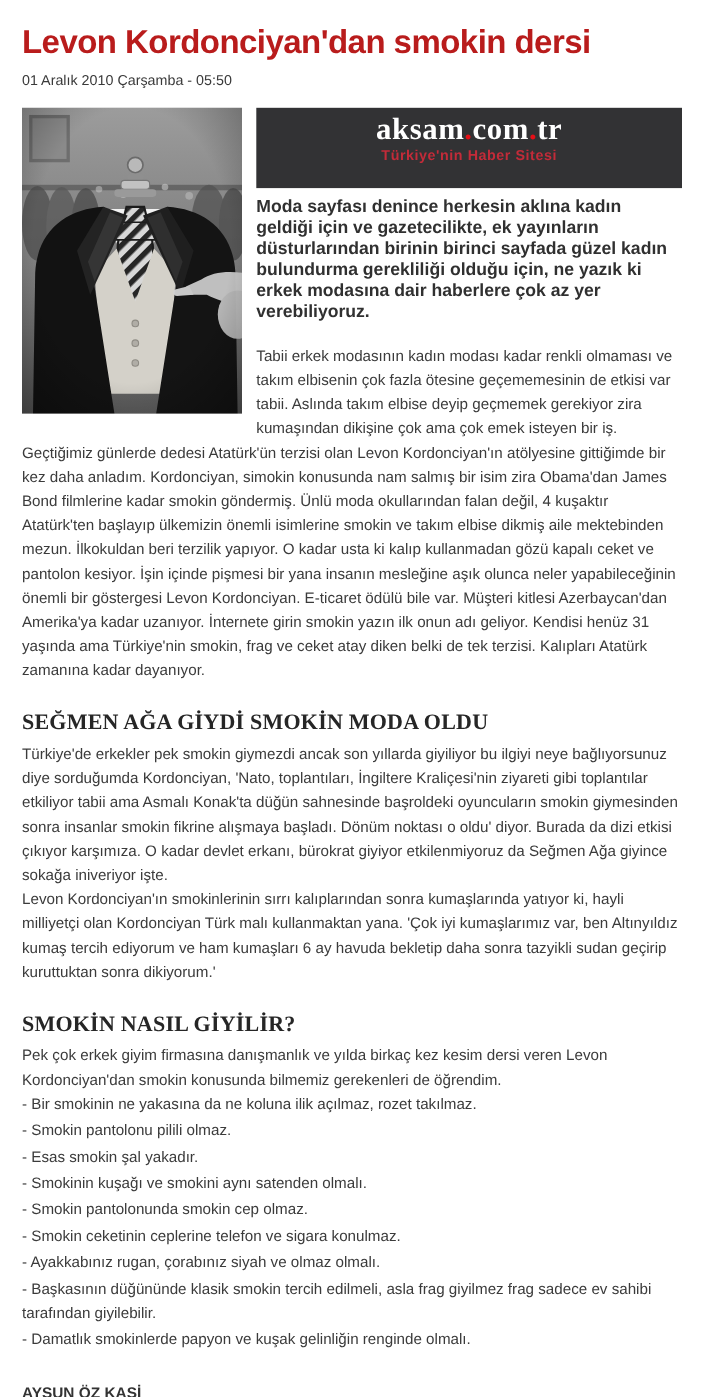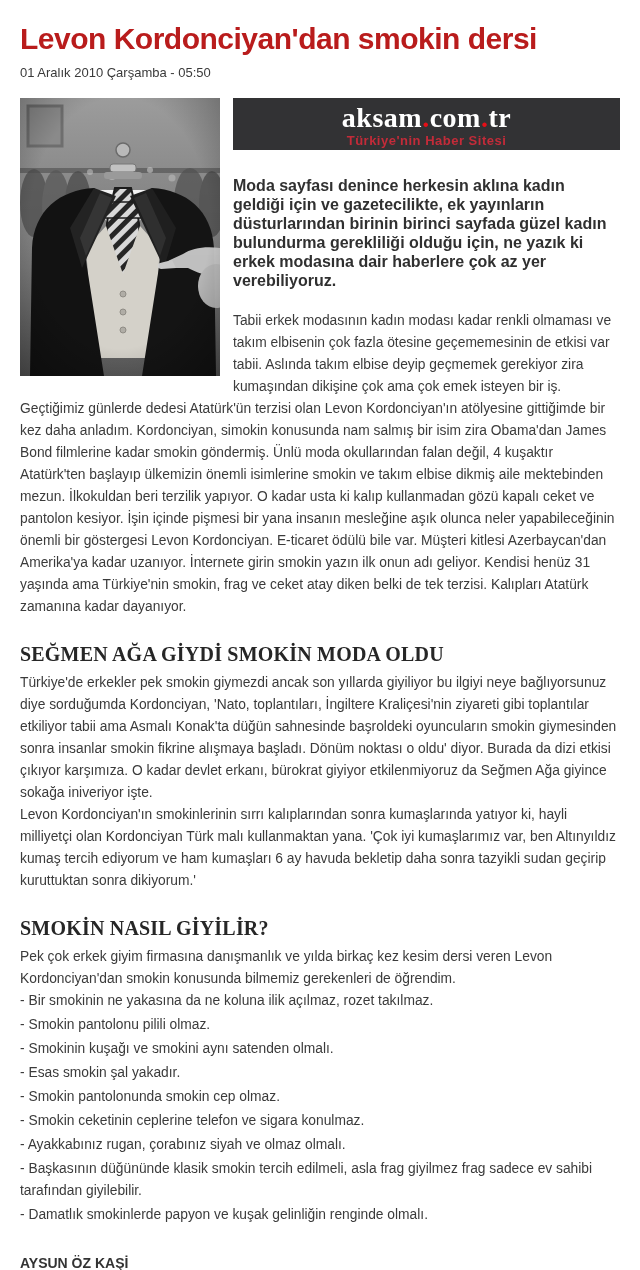--- a/index.html
+++ b/index.html
@@ -27,24 +27,24 @@
 
   .photo{
     float:left; width:200px; height:278px;
     margin:0 13px 8px 0;
     background:#777;
   }
   .photo svg{ display:block; }
 
   .logo-box{
     background:#323234;
-    height:52px;
+    height:73px;
     overflow:hidden;
     text-align:center;
-    margin-bottom:26px;
+    margin-bottom:8px;
   }
   .logo-main{
     font-family:"Liberation Serif", serif;
     font-weight:bold; font-size:28px; line-height:30px;
     color:#ffffff; margin-top:5px; letter-spacing:0.5px;
   }
   .logo-main .dot{ color:#e60f17; }
   .logo-tagline{
     font-size:13px; font-weight:bold; color:#c32b39;
     line-height:16px; letter-spacing:0.5px;
@@ -162,22 +162,22 @@
     <h2 class="section-heading">SEĞMEN AĞA GİYDİ SMOKİN MODA OLDU</h2>
     <p class="body-par">Türkiye'de erkekler pek smokin giymezdi ancak son yıllarda giyiliyor bu ilgiyi neye bağlıyorsunuz diye sorduğumda Kordonciyan, 'Nato, toplantıları, İngiltere Kraliçesi'nin ziyareti gibi toplantılar etkiliyor tabii ama Asmalı Konak'ta düğün sahnesinde başroldeki oyuncuların smokin giymesinden sonra insanlar smokin fikrine alışmaya başladı. Dönüm noktası o oldu' diyor.  Burada da dizi etkisi çıkıyor karşımıza. O kadar devlet erkanı, bürokrat giyiyor etkilenmiyoruz da Seğmen Ağa giyince sokağa iniveriyor işte.</p>
     <p class="body-par">Levon Kordonciyan'ın smokinlerinin sırrı kalıplarından sonra kumaşlarında yatıyor ki, hayli milliyetçi olan Kordonciyan Türk malı kullanmaktan yana. 'Çok iyi kumaşlarımız var, ben Altınyıldız kumaş tercih ediyorum ve ham kumaşları 6 ay havuda bekletip daha sonra tazyikli sudan geçirip kuruttuktan sonra dikiyorum.'</p>
 
     <h2 class="section-heading">SMOKİN NASIL GİYİLİR?</h2>
     <p class="body-par">Pek çok erkek giyim firmasına danışmanlık ve yılda birkaç kez kesim dersi veren Levon Kordonciyan'dan smokin konusunda bilmemiz gerekenleri de öğrendim.</p>
 
     <div class="tips">
       <div class="tip">- Bir smokinin ne yakasına da ne koluna ilik açılmaz, rozet takılmaz.</div>
       <div class="tip">- Smokin pantolonu pilili olmaz.</div>
+      <div class="tip">- Esas smokin şal yakadır.</div>
       <div class="tip">- Smokinin kuşağı ve smokini aynı satenden olmalı.</div>
-      <div class="tip">- Esas smokin şal yakadır.</div>
       <div class="tip">- Smokin pantolonunda smokin cep olmaz.</div>
       <div class="tip">- Smokin ceketinin ceplerine telefon ve sigara konulmaz.</div>
       <div class="tip">- Ayakkabınız rugan, çorabınız siyah ve olmaz olmalı.</div>
       <div class="tip">- Başkasının düğününde klasik smokin tercih edilmeli, asla frag giyilmez frag sadece ev sahibi tarafından giyilebilir.</div>
       <div class="tip">- Damatlık smokinlerde papyon ve kuşak gelinliğin renginde olmalı.</div>
     </div>
 
     <p class="author">AYSUN ÖZ KAŞİ</p>
 
     <div class="clear"></div>

